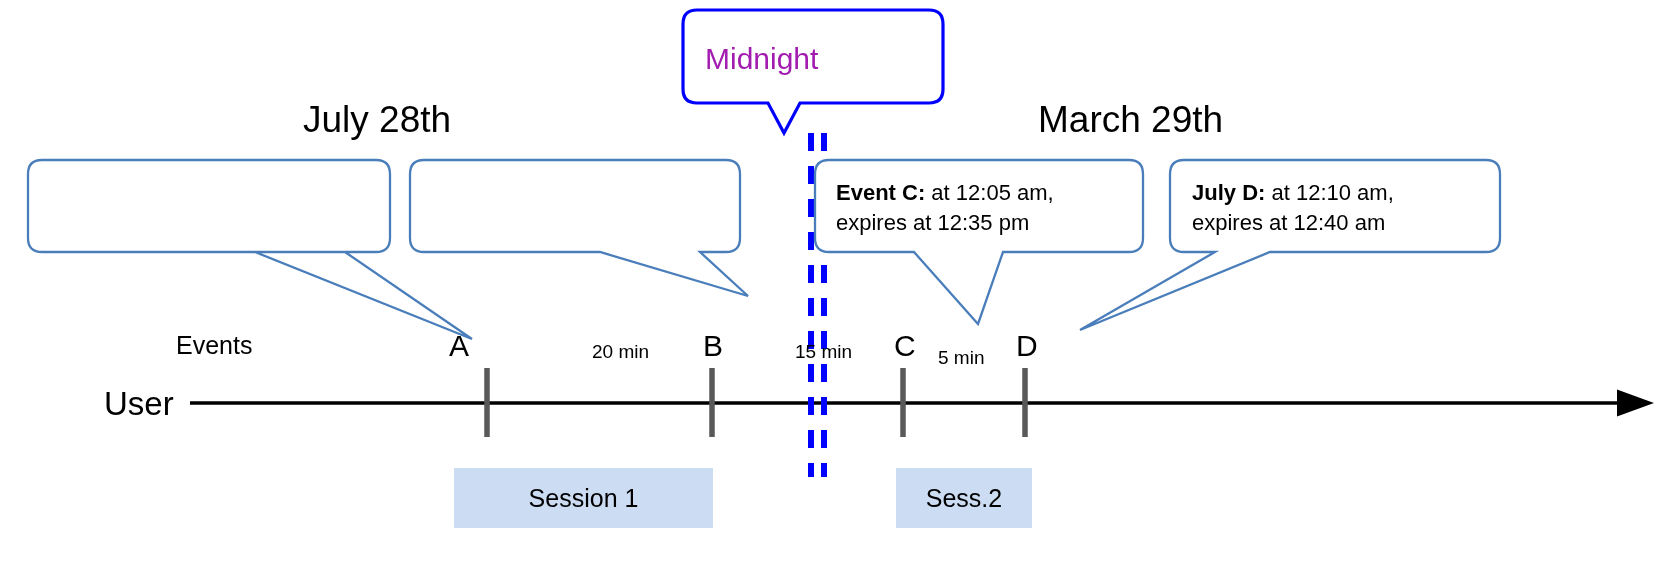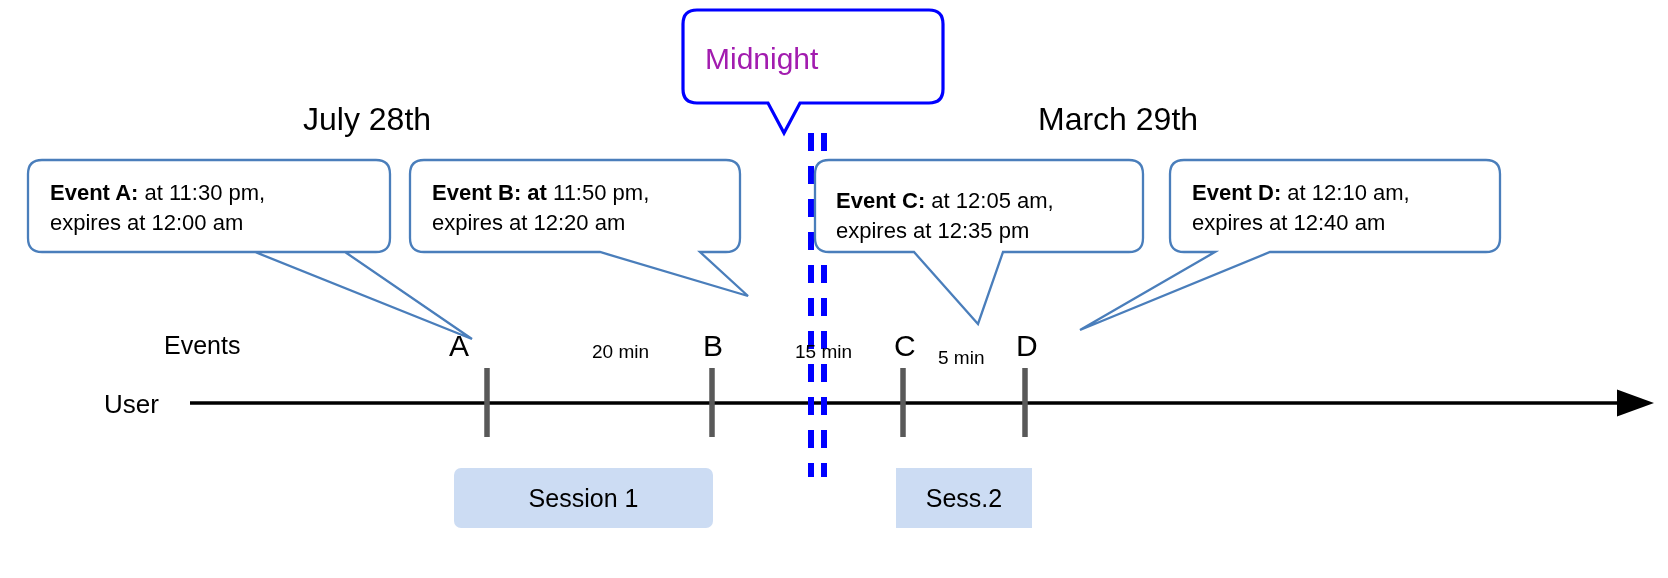--- a/index.html
+++ b/index.html
@@ -10,40 +10,40 @@
     overflow:hidden;
     position:relative;
   }
   #stage{position:absolute;left:0;top:0;width:1668px;height:578px;}
 
   .svg-layer{position:absolute;left:0;top:0;width:1668px;height:578px;}
 
   
   .abs{position:absolute;white-space:nowrap;color:#000000;}
 
-  .day-label{font-size:32px;line-height:33px;letter-spacing:0px;}
+  .day-label{font-size:37px;line-height:33px;letter-spacing:0px;}
 
   .callout-text{
     position:absolute;
     font-size:22px;
     line-height:30px;
     color:#000;
     white-space:nowrap;
   }
   .callout-text b{font-weight:bold;}
 
   .midnight-text{
     position:absolute;
     font-size:30px;
     line-height:30px;
     color:#a21caf;
     white-space:nowrap;
   }
 
-  .axis-name{font-size:26px;line-height:30px;}
+  .axis-name{font-size:33px;line-height:30px;}
   .events-name{font-size:25px;line-height:25px;}
   .ev-letter{font-size:30px;line-height:30px;}
   .gap-label{font-size:19px;line-height:19px;}
   .session-label{font-size:25px;line-height:25px;}
 
   .session-box{
     position:absolute;
     background:#CCDCF3;
   }
   .session-box span{
@@ -141,52 +141,44 @@
              Q 1170,252 1170,238
              L 1170,174
              Q 1170,160 1184,160 Z" fill="#ffffff" stroke="#4A7EBB" stroke-width="2.3"></path>
   </svg>
 
   <div class="abs day-label" style="left:303px;top:103px;">July 28th</div>
   <div class="abs day-label" style="left:1038px;top:103px;">March 29th</div>
 
   <div class="midnight-text" style="left:705px;top:44px;">Midnight</div>
 
-  <div class="callout-text" style="left:50px;top:178px;">
-    <div><b>Event A:</b><span> at 11:30 pm,</span></div>
-    <div>expires at 12:00 am</div>
-  </div>
 
-  <div class="callout-text" style="left:432px;top:178px;">
-    <div><b>Event B: at</b><span> 11:50 pm,</span></div>
-    <div>expires at 12:20 am</div>
-  </div>
 
-  <div class="callout-text" style="left:836px;top:178px;margin-top:8px;">
+  <div class="callout-text" style="left:836px;top:178px;">
     <div><b>Event C:</b><span> at 12:05 am,</span></div>
     <div>expires at 12:35 pm</div>
   </div>
 
   <div class="callout-text" style="left:1192px;top:178px;">
-    <div><b>Event D:</b><span>  at 12:10 am,</span></div>
+    <div><b>July D:</b><span>  at 12:10 am,</span></div>
     <div>expires at 12:40 am</div>
   </div>
 
-  <div class="abs events-name" style="left:164px;top:333px;">Events</div>
+  <div class="abs events-name" style="left:176px;top:333px;">Events</div>
   <div class="abs axis-name" style="left:104px;top:389px;">User</div>
 
   <div class="abs ev-letter" style="left:449px;top:331px;">A</div>
   <div class="abs ev-letter" style="left:703px;top:331px;">B</div>
   <div class="abs ev-letter" style="left:894px;top:331px;">C</div>
   <div class="abs ev-letter" style="left:1016px;top:331px;">D</div>
 
   <div class="abs gap-label" style="left:592px;top:342px;">20 min</div>
   <div class="abs gap-label" style="left:795px;top:342px;">15 min</div>
   <div class="abs gap-label" style="left:938px;top:348px;">5 min</div>
 
-  <div class="session-box" style="left:454px;top:468px;width:259px;height:60px;border-radius:7px;">
+  <div class="session-box" style="left:454px;top:468px;width:259px;height:60px;">
     <span class="session-label">Session 1</span>
   </div>
   <div class="session-box" style="left:896px;top:468px;width:136px;height:60px;">
     <span class="session-label">Sess.2</span>
   </div>
 
 </div>
 
 </body></html>

